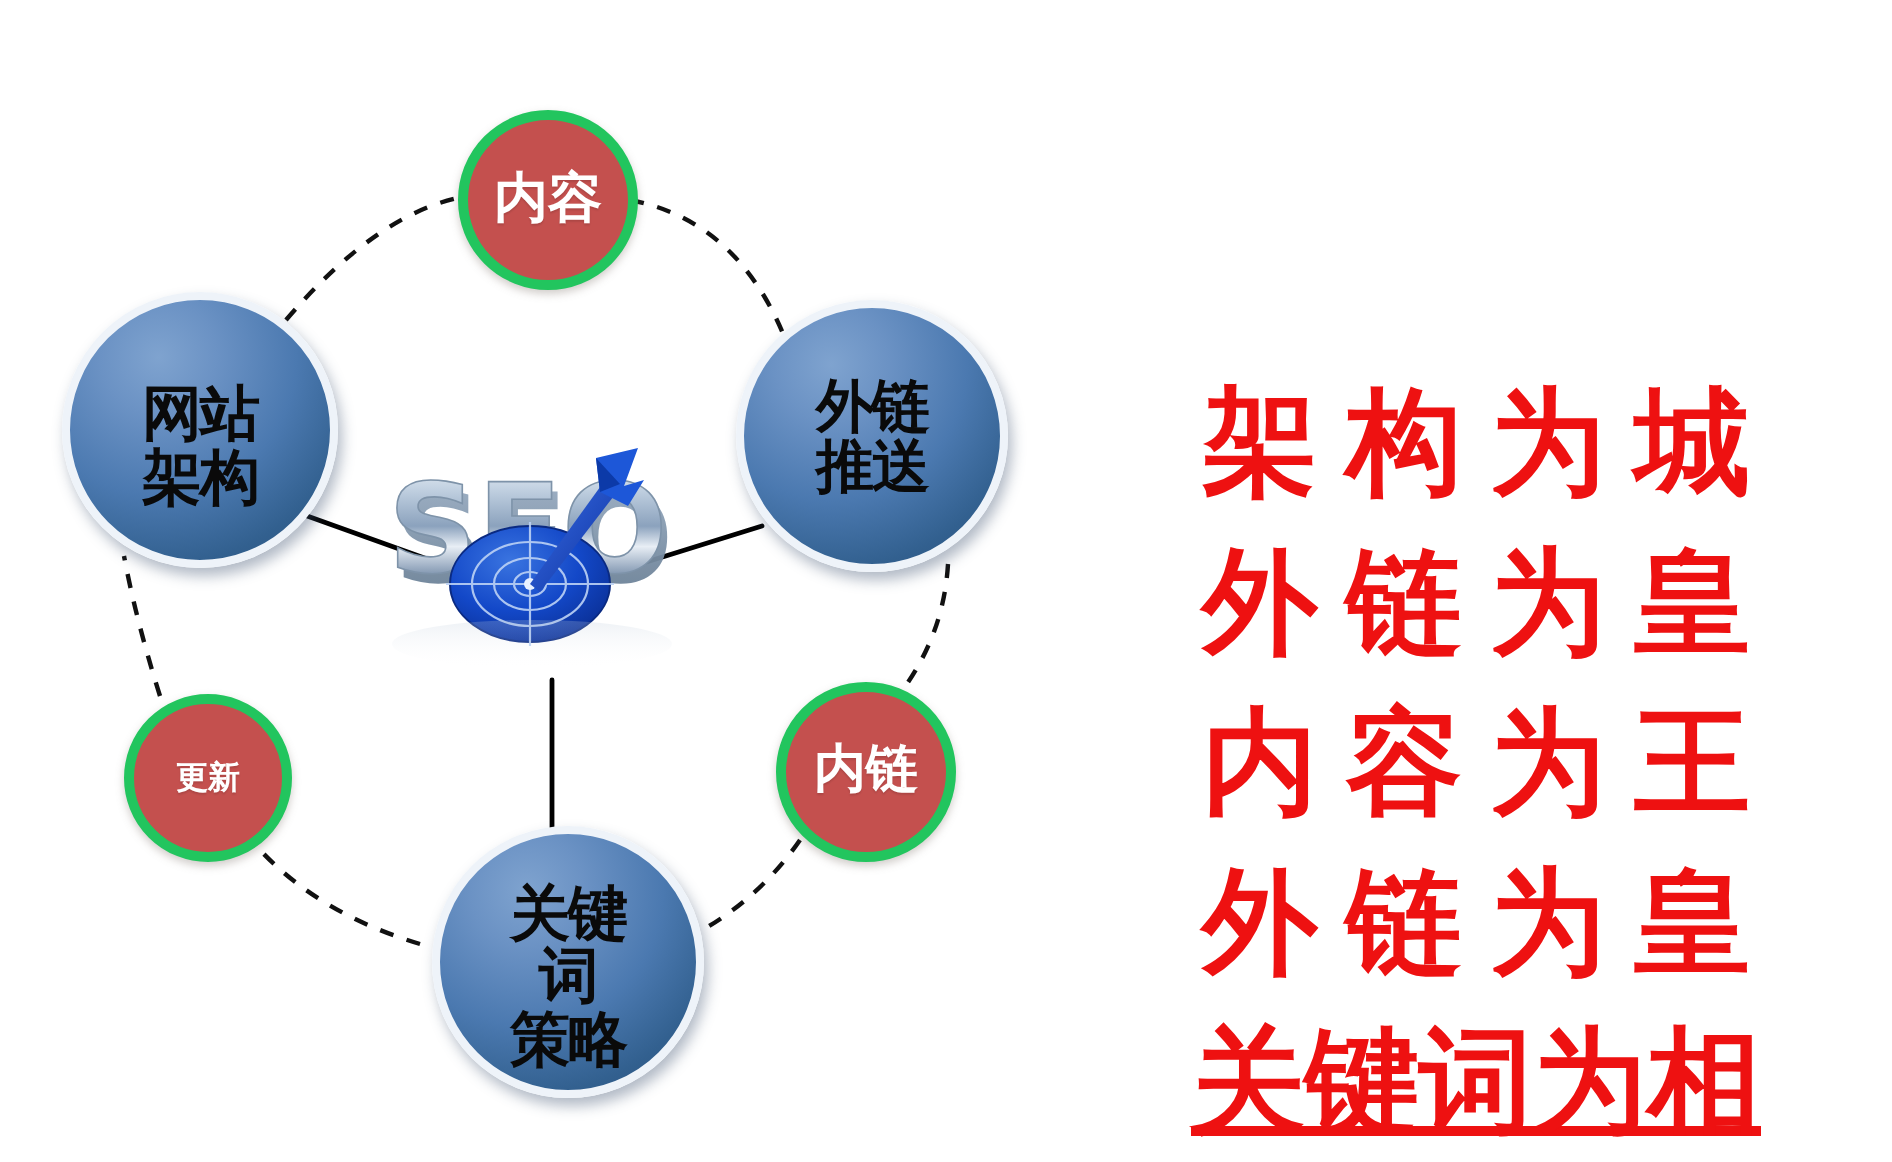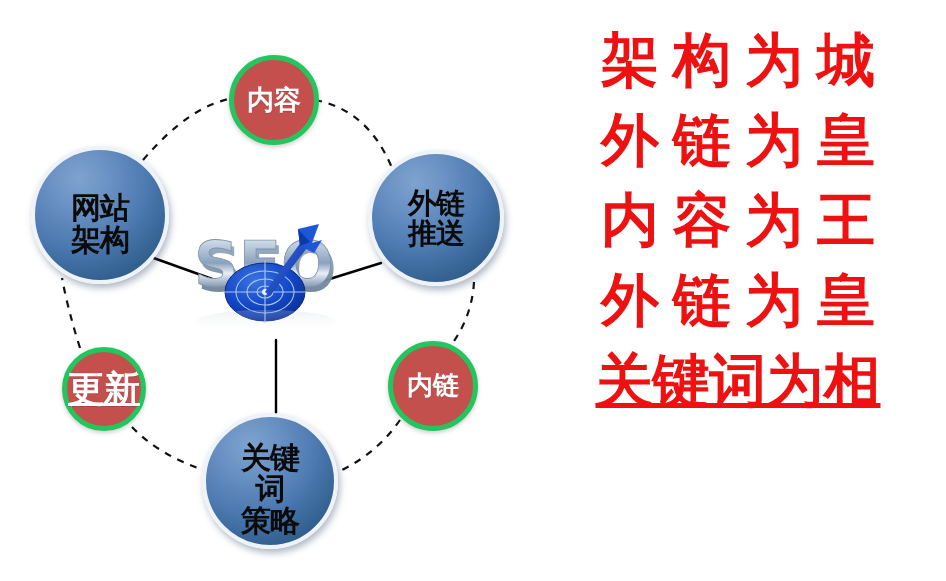--- a/index.html
+++ b/index.html
@@ -81,48 +81,48 @@
   #node-content     { left: 229px; top: 55px;  width: 90px;  height: 90px;  }
   #node-content .node-label     { font-size: 27px; }
 
   #node-structure   { left: 31px;  top: 146px; width: 138px; height: 138px; }
   #node-structure .node-label   { font-size: 30px; margin-top: 17px; }
 
   #node-outlink     { left: 368px; top: 150px; width: 136px; height: 136px; }
   #node-outlink .node-label     { font-size: 29px; }
 
   #node-update      { left: 62px;  top: 347px; width: 84px;  height: 84px;  }
-  #node-update .node-label      { font-size: 36px; text-decoration: underline; }
+  #node-update .node-label      { font-size: 16px; }
 
   #node-innerlink   { left: 388px; top: 341px; width: 90px;  height: 90px;  }
   #node-innerlink .node-label   { font-size: 26px; }
 
-  #node-keyword     { left: 202px; top: 413px; width: 136px; height: 136px; }
+  #node-keyword     { left: 216px; top: 413px; width: 136px; height: 136px; }
   #node-keyword .node-label     { font-size: 30px; position: relative; top: 8px; }
 
   
   #seo-logo {
     position: absolute;
     left: 186px;
     top: 212px;
     width: 168px;
     height: 125px;
   }
 
   
   #slogan {
     position: absolute;
     left: 530px;
     top: 0;
     width: 416px;
     height: 581px;
     display: flex;
     flex-direction: column;
-    justify-content: flex-start;
-    padding-top: 20px;
+    justify-content: flex-end;
+    padding-top: 44px;
     box-sizing: border-box;
   }
   .slogan-line {
     color: #ee1111;
     font-weight: bold;
     font-family: "DejaVu Sans", "Liberation Sans", sans-serif;
     white-space: nowrap;
     text-align: center;
     height: 80px;
     line-height: 80px;

